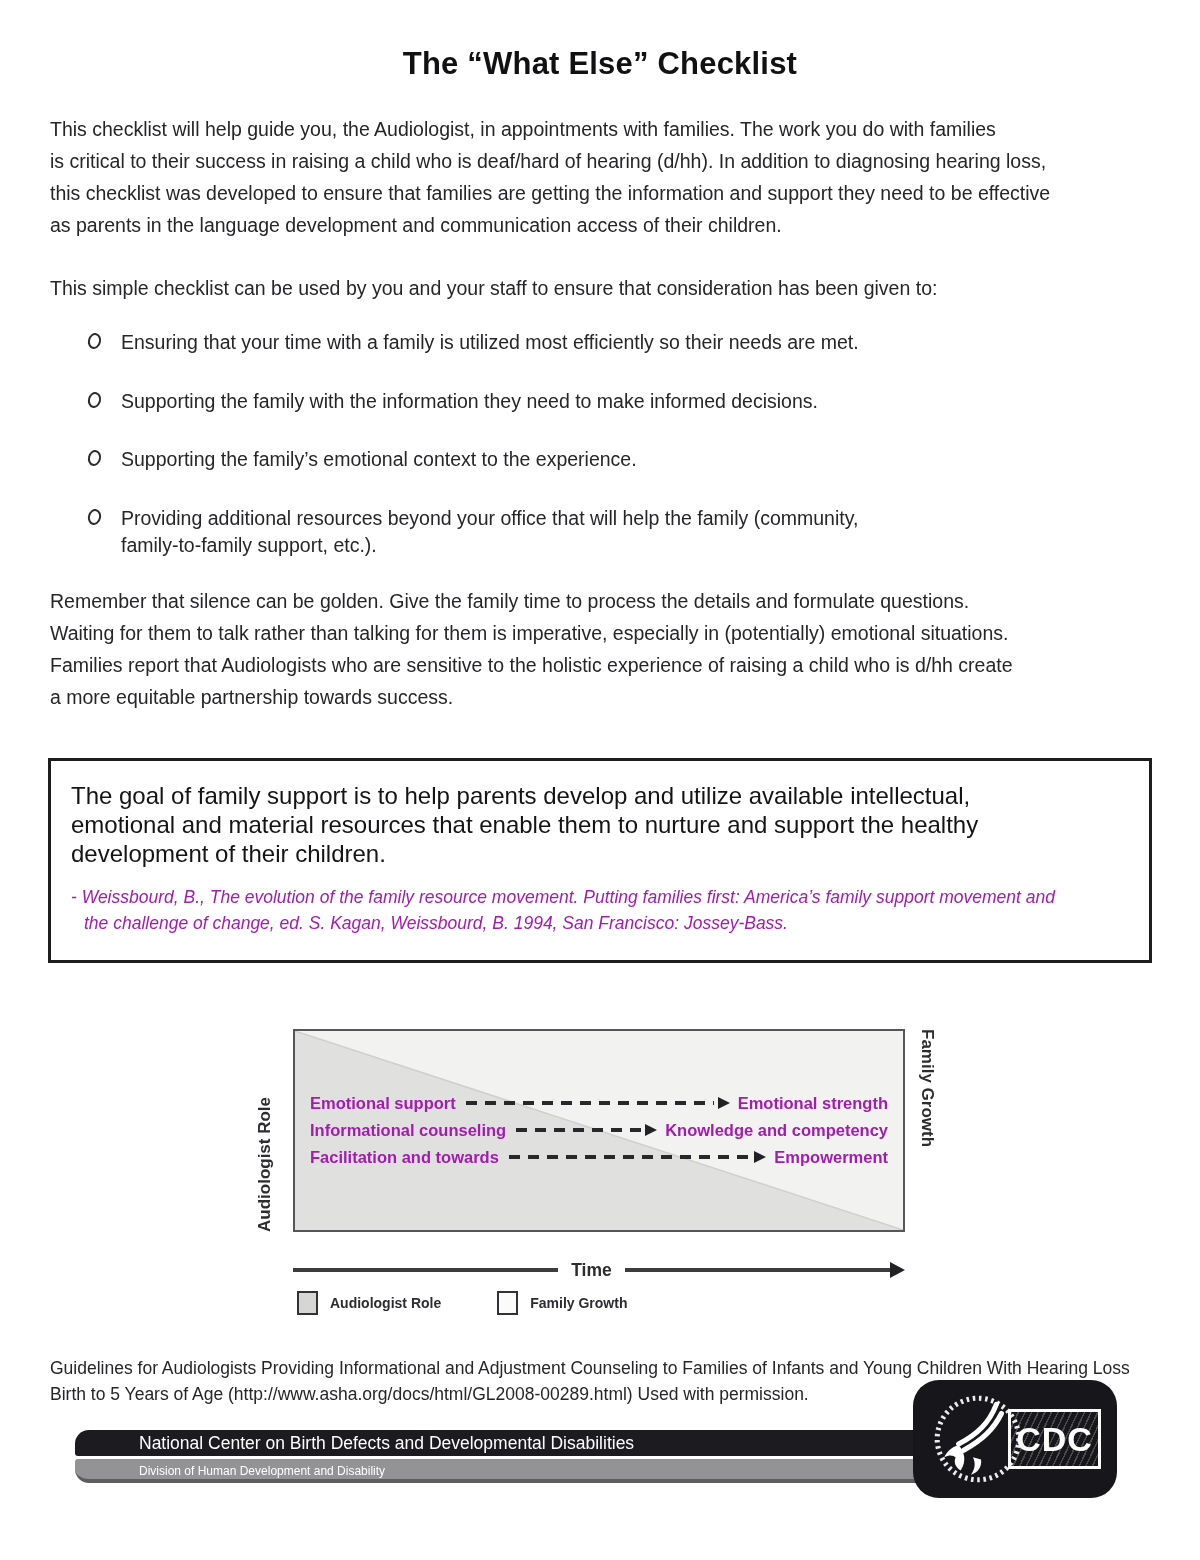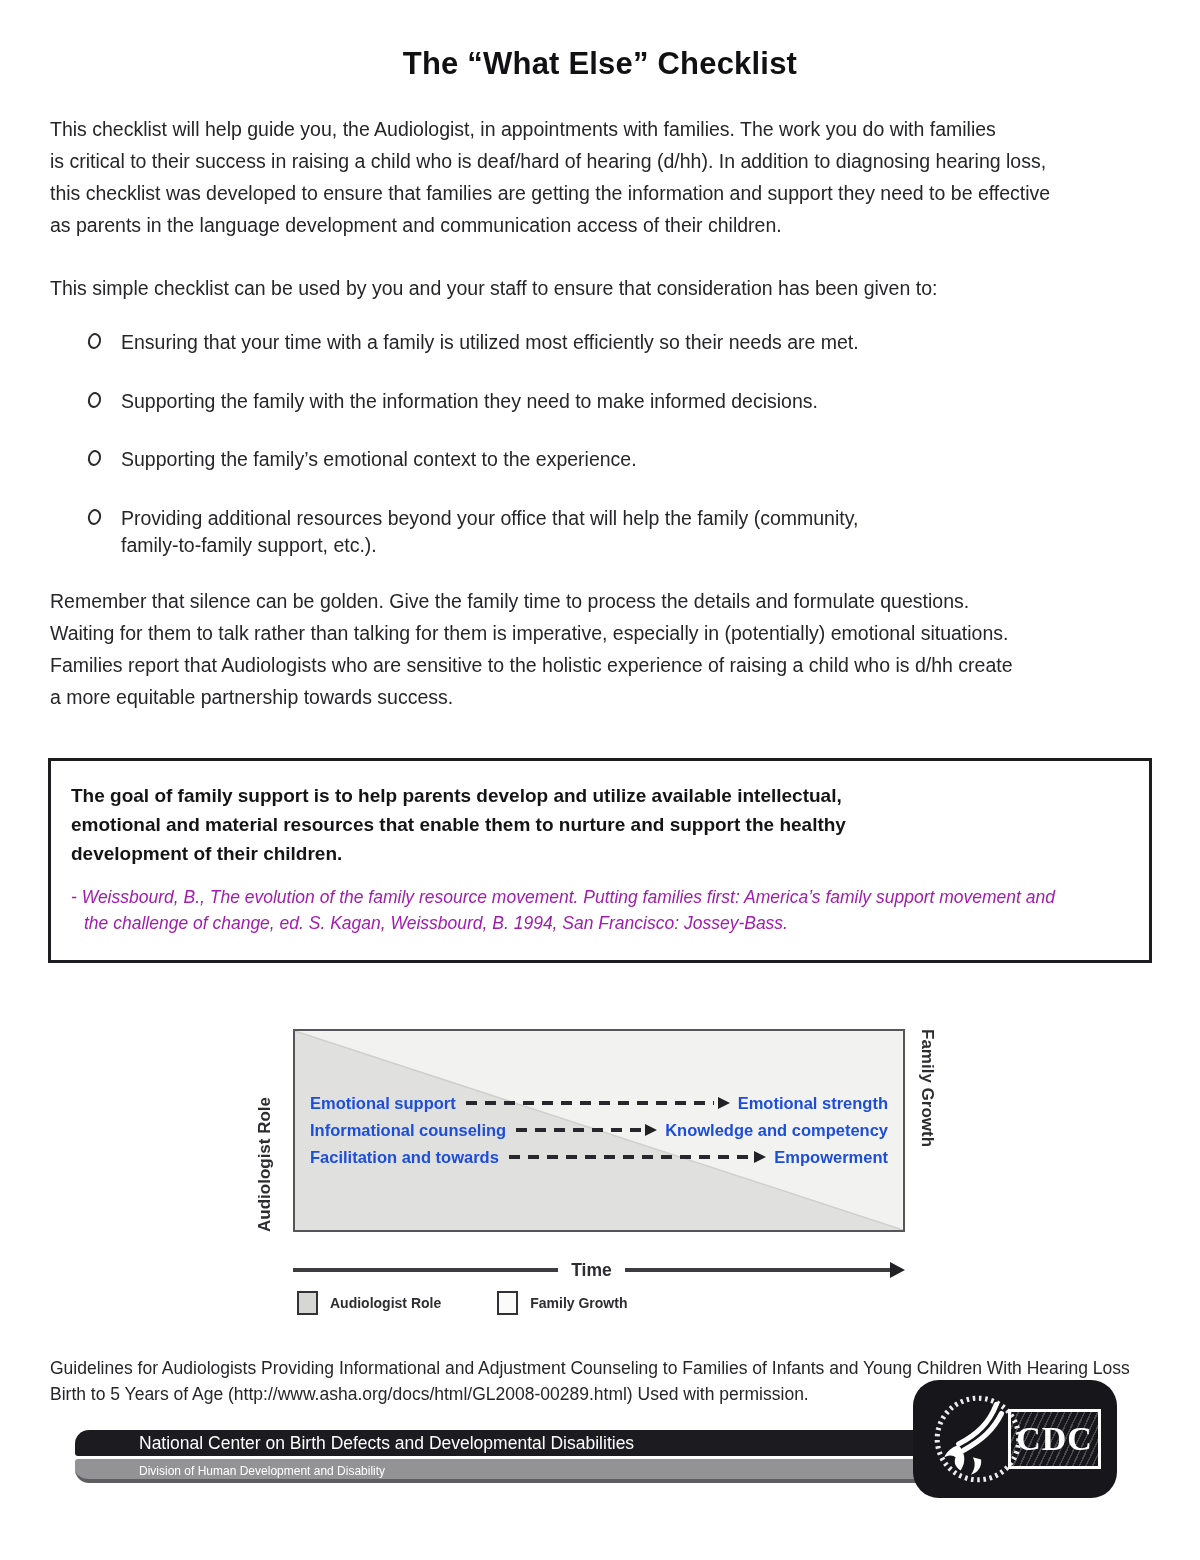--- a/index.html
+++ b/index.html
@@ -52,22 +52,22 @@
     white-space: pre-line;
   }
   .closing { margin-top: 25px; }
   .quote-box {
     margin: 45px 48px 0 48px;
     border: 3px solid #1d1d20;
     padding: 20px 22px 24px 20px;
     background: #ffffff;
   }
   .quote-bold {
-    font-size: 19px;
-    font-weight: bold;
+    font-size: 24px;
+    font-weight: normal;
     line-height: 29px;
     color: #141417;
     white-space: pre-line;
   }
   .quote-cite {
     margin-top: 16px;
     font-style: italic;
     font-size: 17.5px;
     line-height: 26px;
     color: #a21caf;
@@ -89,21 +89,21 @@
     border: 2.5px solid #55555a;
   }
   .d-rect svg.tri { position: absolute; left: 0; top: 0; width: 100%; height: 100%; }
   .d-rows {
     position: absolute; left: 0; top: 0; right: 0; bottom: 0;
     display: flex; flex-direction: column; justify-content: center;
     gap: 7px; padding: 0 15px;
   }
   .d-row { display: flex; align-items: center; position: relative; }
   .d-label {
-    font-size: 16.5px; font-weight: bold; color: #1d4ed8;
+    font-size: 16.5px; font-weight: bold; color: #a21caf;
     white-space: nowrap; line-height: 20px;
   }
   .d-dash {
     flex: 1 1 auto; height: 3.2px; margin: 0 4px 0 10px;
     background: repeating-linear-gradient(90deg, #28282c 0 11px, rgba(0,0,0,0) 11px 19px);
   }
   .d-arrow {
     width: 0; height: 0; margin-right: 8px;
     border-top: 6px solid transparent;
     border-bottom: 6px solid transparent;
@@ -177,21 +177,21 @@
     z-index: 2;
   }
   .eagle-wrap { position: absolute; left: 14px; top: 8px; width: 102px; height: 102px; }
   .cdc-box {
     position: absolute; right: 16px; top: 29px;
     width: 93px; height: 60px;
     border: 3px solid #ffffff;
     background:
       repeating-linear-gradient(115deg, rgba(255,255,255,0.22) 0 1.5px, rgba(0,0,0,0) 1.5px 6px);
     display: flex; align-items: center; justify-content: center;
-    color: #ffffff; font-size: 34px; font-weight: bold; letter-spacing: 1px; font-family: Liberation Serif, serif;
+    color: #ffffff; font-size: 34px; font-weight: bold; letter-spacing: 1px;
   }
 </style>
 </head>
 <body>
 
 <div class="page">
 
   <h1 class="title">The “What Else” Checklist</h1>
 
   <p class="para">This checklist will help guide you, the Audiologist, in appointments with families. The work you do with families

